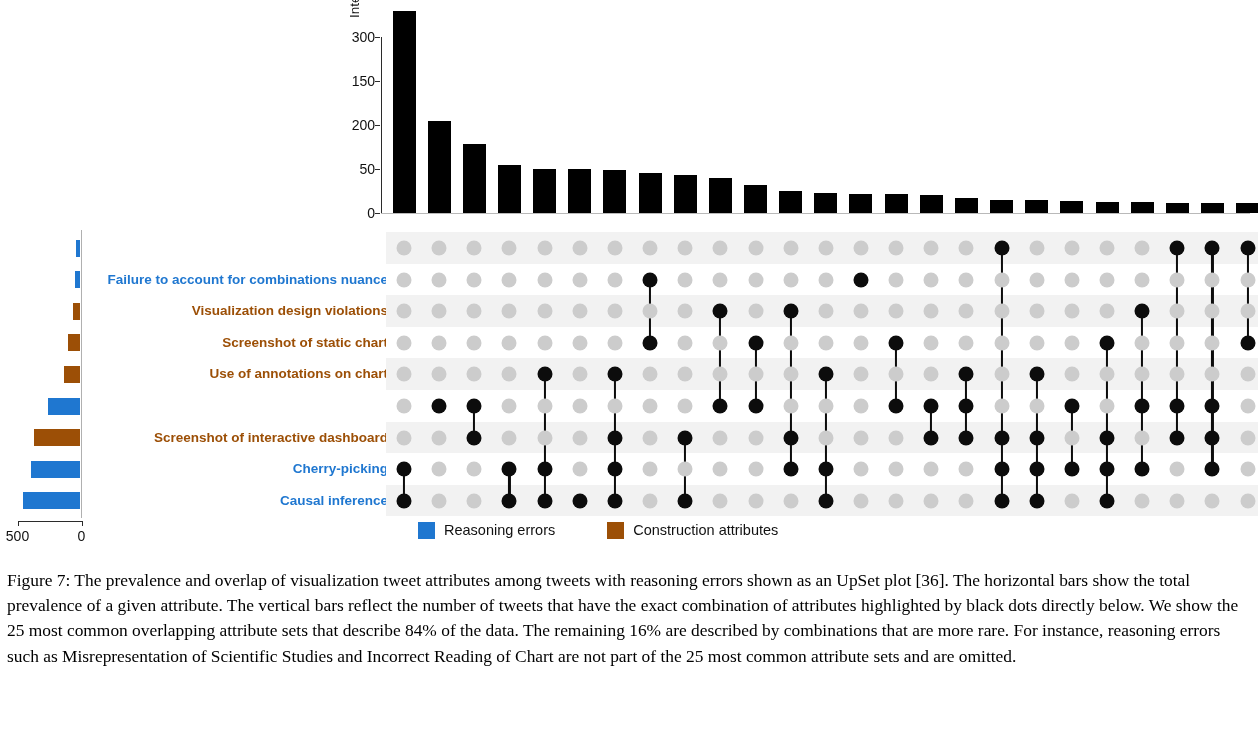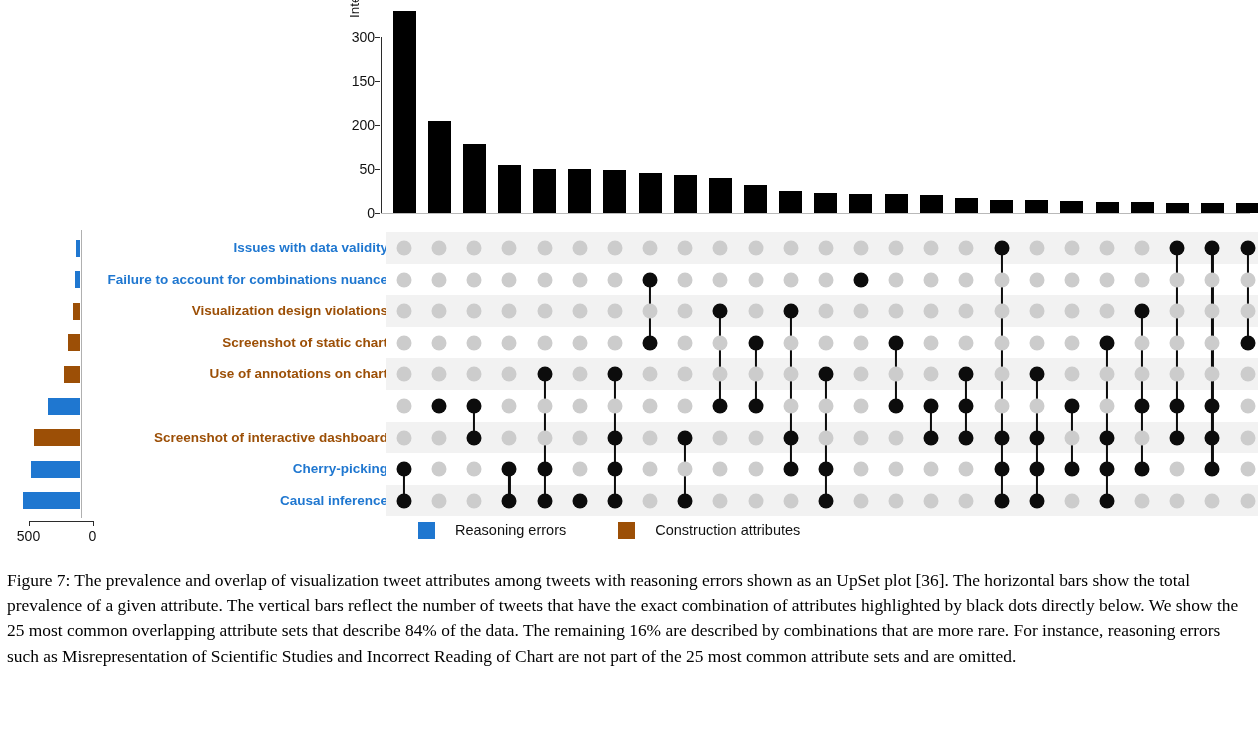--- a/index.html
+++ b/index.html
@@ -28,21 +28,21 @@
   #y-ticks{position:absolute;left:341px;top:0;width:34px;height:212px;}
   #y-tickmarks{position:absolute;left:375px;top:0;width:6px;height:212px;}
   .y-tickmark{position:absolute;left:0;width:5px;height:1px;background:#2b2b2b;}
   #y-axis-line{position:absolute;left:381px;top:37px;width:1.4px;height:176px;background:#2b2b2b;}
   #x-axis-line{position:absolute;left:381px;top:213px;width:869px;height:1px;background:#b9b9b9;}
   .ibar{position:absolute;bottom:0;background:#000000;}
 
   
   #setsize-panel{position:absolute;left:0px;top:232px;width:92px;height:285px;}
   .sbar{position:absolute;height:17px;}
-  #setsize-axis{position:absolute;left:12px;top:517px;width:110px;height:38px;}
+  #setsize-axis{position:absolute;left:1px;top:517px;width:110px;height:38px;}
   #ss-axis-line{position:absolute;left:17px;top:4px;width:64px;height:1.4px;background:#2b2b2b;}
   .ss-tickmark{position:absolute;top:4px;width:1.4px;height:5px;background:#2b2b2b;}
   .ss-ticklabel{position:absolute;top:11px;font-size:14px;color:#111;transform:translateX(-50%);}
   #setsize-vline{position:absolute;left:80.5px;top:230px;width:1.2px;height:288px;background:#b0b0b0;}
 
   
   #names-panel{position:absolute;left:96px;top:232px;width:296px;height:285px;}
   .setname{
     position:absolute;right:4px;height:28px;line-height:28px;
     font-size:13.5px;font-weight:bold;white-space:nowrap;text-align:right;
@@ -53,21 +53,21 @@
   .row-stripe{position:absolute;left:0;width:872px;height:31.6px;}
   .stripe-on{background:#f2f2f2;}
   .stripe-off{background:#ffffff;}
   .dot{position:absolute;width:15px;height:15px;border-radius:50%;transform:translate(-50%,-50%);}
   .dot-off{background:#cccccc;}
   .dot-on{background:#0c0c0c;}
   .vline{position:absolute;width:2.1px;background:#0c0c0c;transform:translateX(-50%);}
 
   
   #legend{position:absolute;left:418px;top:518px;height:24px;display:flex;align-items:center;gap:52px;}
-  .legend-item{display:flex;align-items:center;gap:20px;}
+  .legend-item{display:flex;align-items:center;gap:9px;}
   .legend-swatch{width:17px;height:17px;display:block;}
   .legend-label{font-size:14.5px;color:#111;white-space:nowrap;}
 
   
   #caption{
     position:absolute;left:7px;top:568px;width:1244px;
     font-family:"Liberation Serif", serif;
     font-weight:normal;font-size:17.4px;line-height:25.2px;
     color:#000;text-align:left;
   }
@@ -137,21 +137,20 @@
     </div>
   <div id="setsize-axis">
     <div id="ss-axis-line"></div>
   <div class="ss-tickmark" style="left: 16.5px;"></div>
       <div class="ss-ticklabel" style="left: 16.5px;">500</div>
       <div class="ss-tickmark" style="left: 80.5px;"></div>
       <div class="ss-ticklabel" style="left: 80.5px;">0</div>
     </div>
 
   <div id="names-panel">
-      <div class="setname" style="top: 2px; color: rgb(31, 119, 208);">Issues with data validity</div>
       <div class="setname" style="top: 33.6px; color: rgb(31, 119, 208);">Failure to account for combinations nuance</div>
       <div class="setname" style="top: 65.2px; color: rgb(156, 79, 6);">Visualization design violations</div>
       <div class="setname" style="top: 96.8px; color: rgb(156, 79, 6);">Screenshot of static chart</div>
       <div class="setname" style="top: 128.4px; color: rgb(156, 79, 6);">Use of annotations on chart</div>
       <div class="setname" style="top: 191.6px; color: rgb(156, 79, 6);">Screenshot of interactive dashboard</div>
       <div class="setname" style="top: 223.2px; color: rgb(31, 119, 208);">Cherry-picking</div>
       <div class="setname" style="top: 254.8px; color: rgb(31, 119, 208);">Causal inference</div>
     </div>
 
   <div id="matrix-panel">

